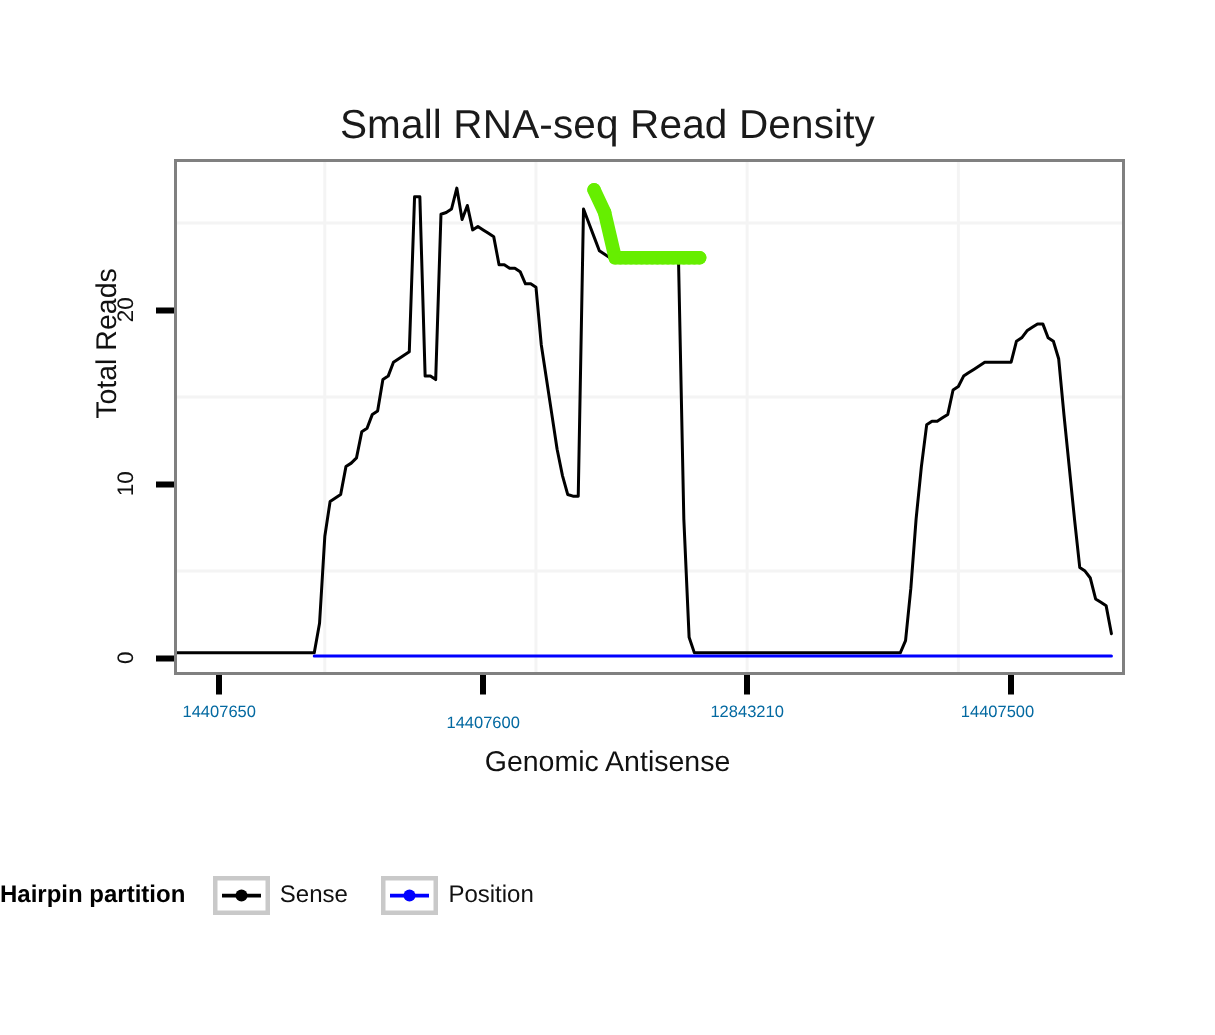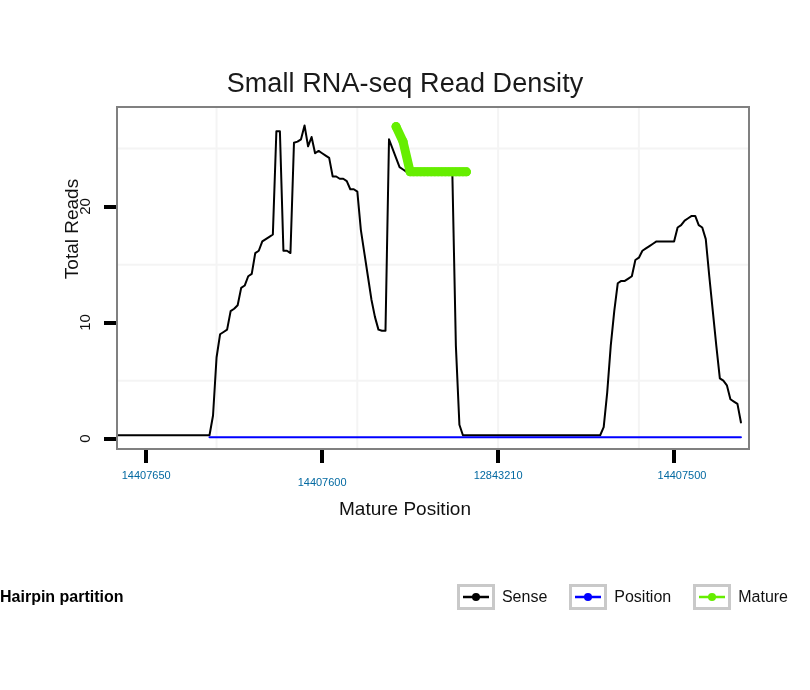--- a/index.html
+++ b/index.html
@@ -34,59 +34,59 @@
   .ytick-label{position:absolute;font-size:15px;color:#111;
     transform:rotate(-90deg);transform-origin:center center;
     width:40px;text-align:center;}
   .xtick-label{position:absolute;font-size:11px;color:#0369a1;
     width:120px;text-align:center;}
 
   .tickmark{position:absolute;background:#000;}
 
   .legend{
     position:absolute;left:0;top:584px;width:810px;
-    display:flex;align-items:center;justify-content:space-between;gap:12px;
+    display:flex;align-items:center;justify-content:flex-start;gap:0px;
   }
   .legend-title{font-size:16px;font-weight:bold;color:#000;margin-right:18px;}
   .legend-entry{display:flex;align-items:center;margin-right:8px;}
   .legend-key{
     width:38px;height:26px;border:3px solid #c9c9c9;background:#fff;
     display:flex;align-items:center;justify-content:center;box-sizing:border-box;
     margin-right:7px;
   }
   .legend-label{font-size:16px;color:#111;margin-right:14px;}
 </style>
 </head>
 <body>
 
 <div id="stage">
 
   <div class="chart-title">Small RNA-seq Read Density</div>
 
   <div class="ylabel">Total Reads</div>
 
-  <div class="xlabel">Mature Position</div>
+  <div class="xlabel">Genomic Antisense</div>
 
   <div id="ytickbox">
       <div class="tickmark" style="left: 104px; top: 436.717px; width: 12px; height: 4px;"></div>
       <div class="ytick-label" style="left: 64px; top: 429.717px;">0</div>
       <div class="tickmark" style="left: 104px; top: 320.676px; width: 12px; height: 4px;"></div>
       <div class="ytick-label" style="left: 64px; top: 313.676px;">10</div>
       <div class="tickmark" style="left: 104px; top: 204.635px; width: 12px; height: 4px;"></div>
       <div class="ytick-label" style="left: 64px; top: 197.635px;">20</div>
     </div>
   <div id="xtickbox">
       <div class="tickmark" style="left: 144.156px; top: 450px; width: 4px; height: 13px;"></div>
       <div class="xtick-label" style="left: 86.1564px; top: 469px;">14407650</div>
       <div class="tickmark" style="left: 320.134px; top: 450px; width: 4px; height: 13px;"></div>
       <div class="xtick-label" style="left: 262.134px; top: 476px;">14407600</div>
       <div class="tickmark" style="left: 496.112px; top: 450px; width: 4px; height: 13px;"></div>
       <div class="xtick-label" style="left: 438.112px; top: 469px;">12843210</div>
       <div class="tickmark" style="left: 672.089px; top: 450px; width: 4px; height: 13px;"></div>
-      <div class="xtick-label" style="left: 622px; top: 469px;">14407500</div>
+      <div class="xtick-label" style="left: 605px; top: 469px;">14407500</div>
     </div>
 
   <div class="plot-frame">
     <svg class="plot-svg" id="plot-svg" width="630" height="340">
         <line x1="0" y1="272.6962457337884" x2="630" y2="272.6962457337884" stroke="#f4f4f4" stroke-width="2"></line>
         <line x1="0" y1="156.65529010238907" x2="630" y2="156.65529010238907" stroke="#f4f4f4" stroke-width="2"></line>
         <line x1="0" y1="40.614334470989775" x2="630" y2="40.614334470989775" stroke="#f4f4f4" stroke-width="2"></line>
         <line x1="98.54748603351955" y1="0" x2="98.54748603351955" y2="340" stroke="#f4f4f4" stroke-width="2"></line>
         <line x1="239.32960893854747" y1="0" x2="239.32960893854747" y2="340" stroke="#f4f4f4" stroke-width="2"></line>
         <line x1="380.11173184357546" y1="0" x2="380.11173184357546" y2="340" stroke="#f4f4f4" stroke-width="2"></line>
@@ -130,25 +130,16 @@
         </span>
         <span class="legend-entry">
           <span class="legend-key">
             <svg width="28" height="16">
               <line x1="1" y1="8" x2="27" y2="8" stroke="#0000FF" stroke-width="2.5"></line>
               <circle cx="14" cy="8" r="4" fill="#0000FF"></circle>
             </svg>
           </span>
           <span class="legend-label">Position</span>
         </span>
-        <span class="legend-entry">
-          <span class="legend-key">
-            <svg width="28" height="16">
-              <line x1="1" y1="8" x2="27" y2="8" stroke="#66EE00" stroke-width="2.5"></line>
-              <circle cx="14" cy="8" r="4" fill="#66EE00"></circle>
-            </svg>
-          </span>
-          <span class="legend-label">Mature</span>
-        </span>
       </span>
   </div>
 
 </div>
 
 </body></html>

